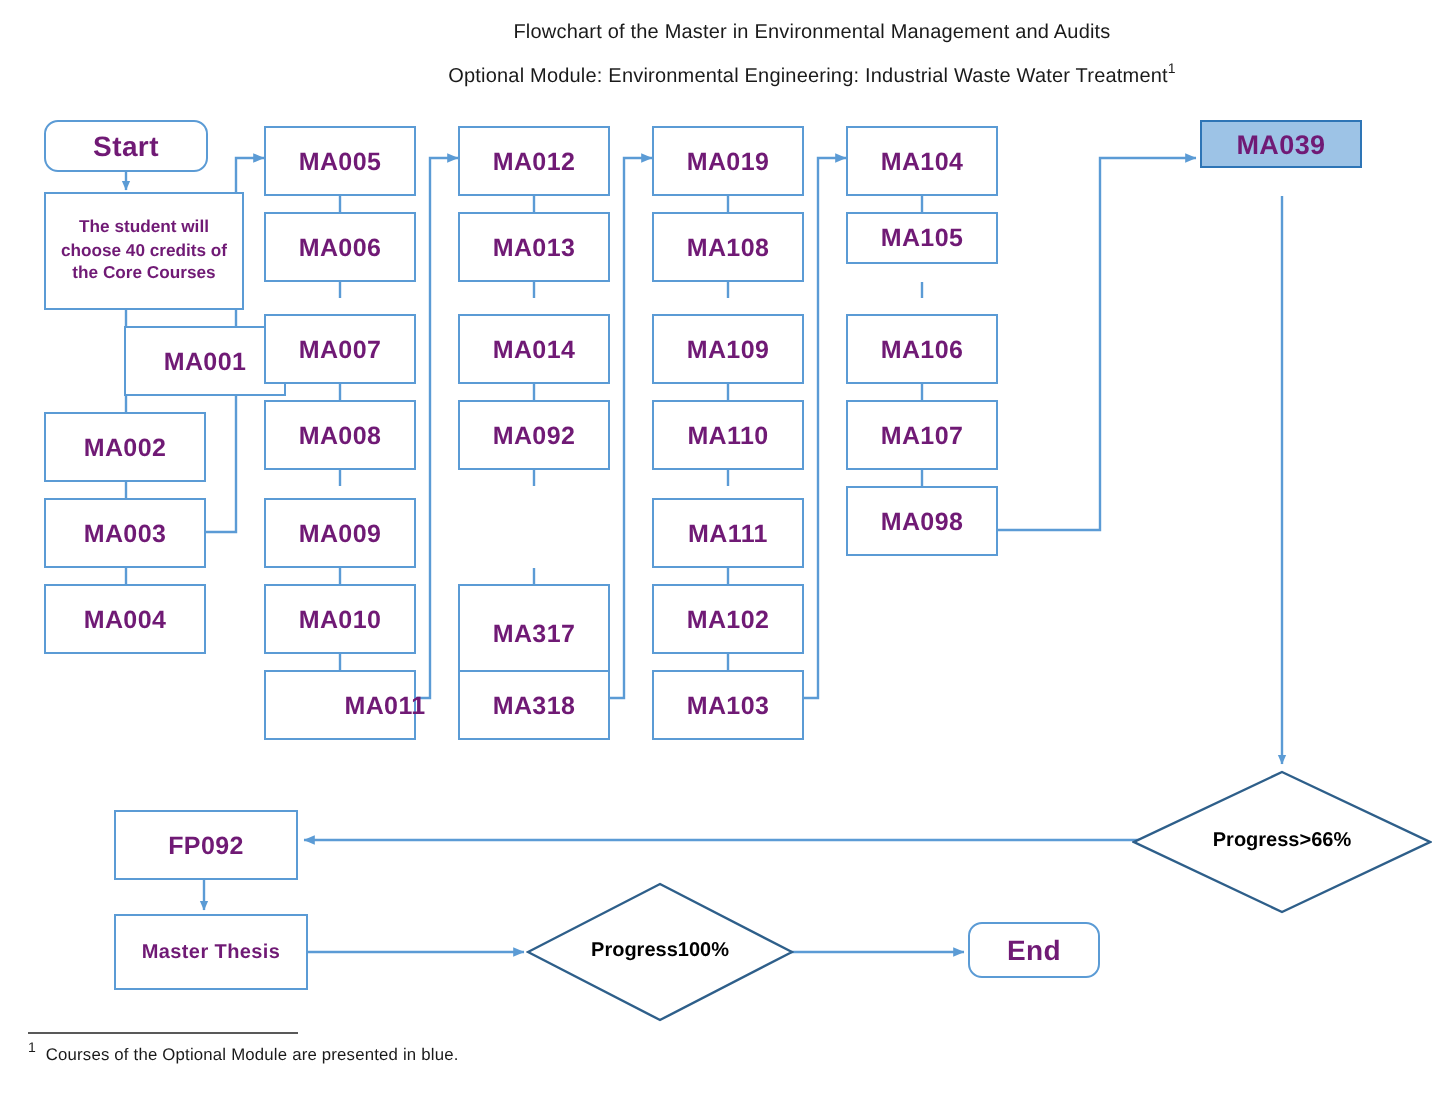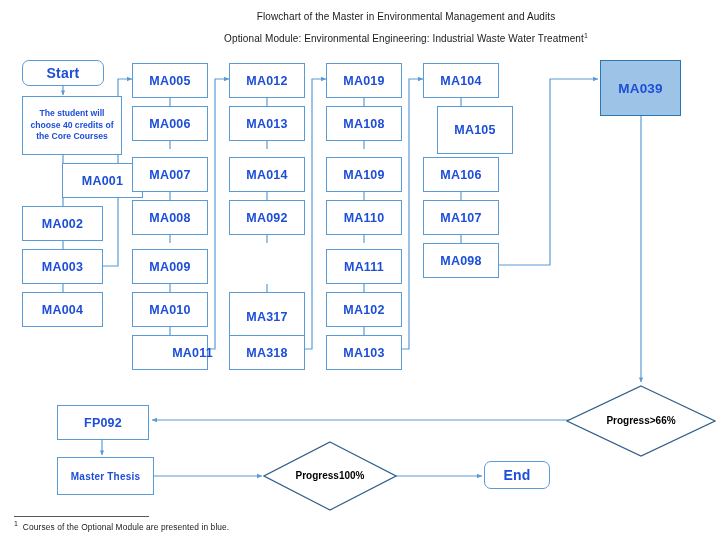--- a/index.html
+++ b/index.html
@@ -41,21 +41,21 @@
   
   .node {
     position: absolute;
     box-sizing: border-box;
     border: 1px solid #5b9bd5;
     background: #ffffff;
     display: flex;
     align-items: center;
     justify-content: center;
     text-align: center;
-    color: #1d4ed8;
+    color: #701a75;
     font-size: 12.5px;
     font-weight: bold;
     letter-spacing: .2px;
   }
   .node.rounded {
     border-radius: 7px;
     border-width: 1.4px;
     font-size: 14px;
   }
   .node.blue {
@@ -229,26 +229,26 @@
 
   <div class="node" style="left:326px; top:63px; width:76px; height:35px;">MA019</div>
   <div class="node" style="left:326px; top:106px; width:76px; height:35px;">MA108</div>
   <div class="node" style="left:326px; top:157px; width:76px; height:35px;">MA109</div>
   <div class="node" style="left:326px; top:200px; width:76px; height:35px;">MA110</div>
   <div class="node" style="left:326px; top:249px; width:76px; height:35px;">MA111</div>
   <div class="node" style="left:326px; top:292px; width:76px; height:35px;">MA102</div>
   <div class="node" style="left:326px; top:335px; width:76px; height:35px;">MA103</div>
 
   <div class="node" style="left:423px; top:63px; width:76px; height:35px;">MA104</div>
-  <div class="node" style="left:437px; top:106px; width:76px; height:48px;">MA105</div>
+  <div class="node" style="left:423px; top:106px; width:76px; height:26px;">MA105</div>
   <div class="node" style="left:423px; top:157px; width:76px; height:35px;">MA106</div>
   <div class="node" style="left:423px; top:200px; width:76px; height:35px;">MA107</div>
   <div class="node" style="left:423px; top:243px; width:76px; height:35px;">MA098</div>
 
-  <div class="node blue" style="left:600px; top:60px; width:81px; height:56px;">MA039</div>
+  <div class="node blue" style="left:600px; top:60px; width:81px; height:24px;">MA039</div>
 
   <div class="diamond-wrap" style="left:566px; top:385px; width:150px; height:72px;">
     <svg width="150" height="72" viewBox="0 0 150 72">
       <polygon points="75,1 149,36 75,71 1,36" fill="#ffffff" stroke="#2e5f8a" stroke-width="1.2"></polygon>
     </svg>
     <div class="diamond-label">
       <span>Progress</span>
       <span>&gt;66%</span>
     </div>
   </div>

